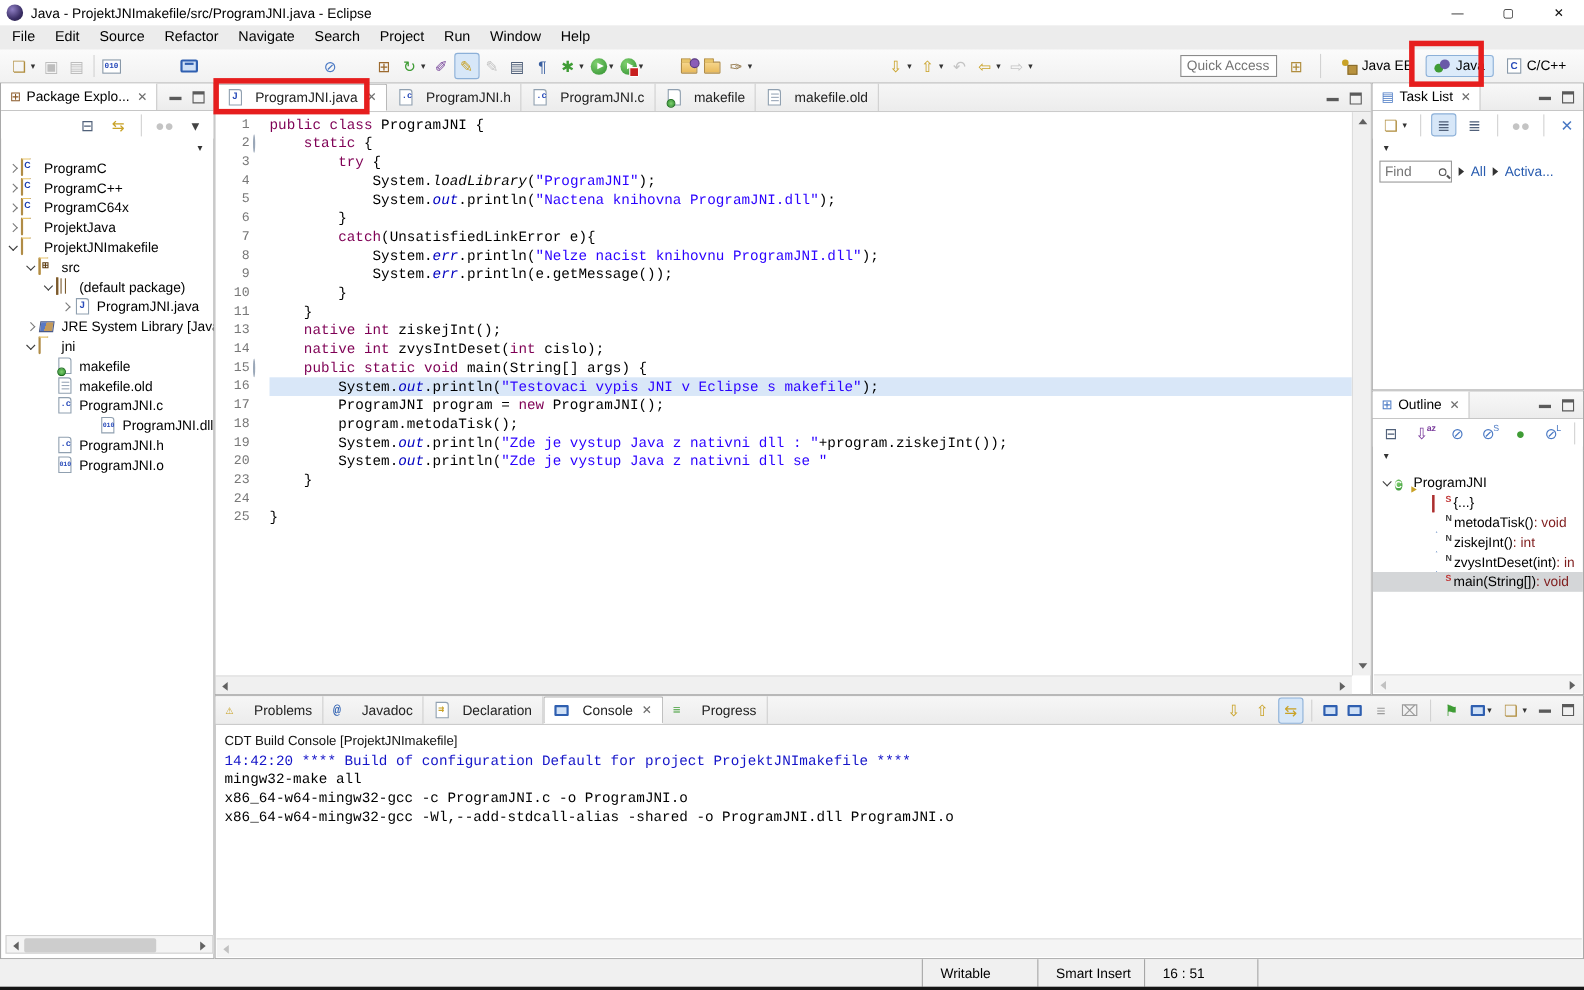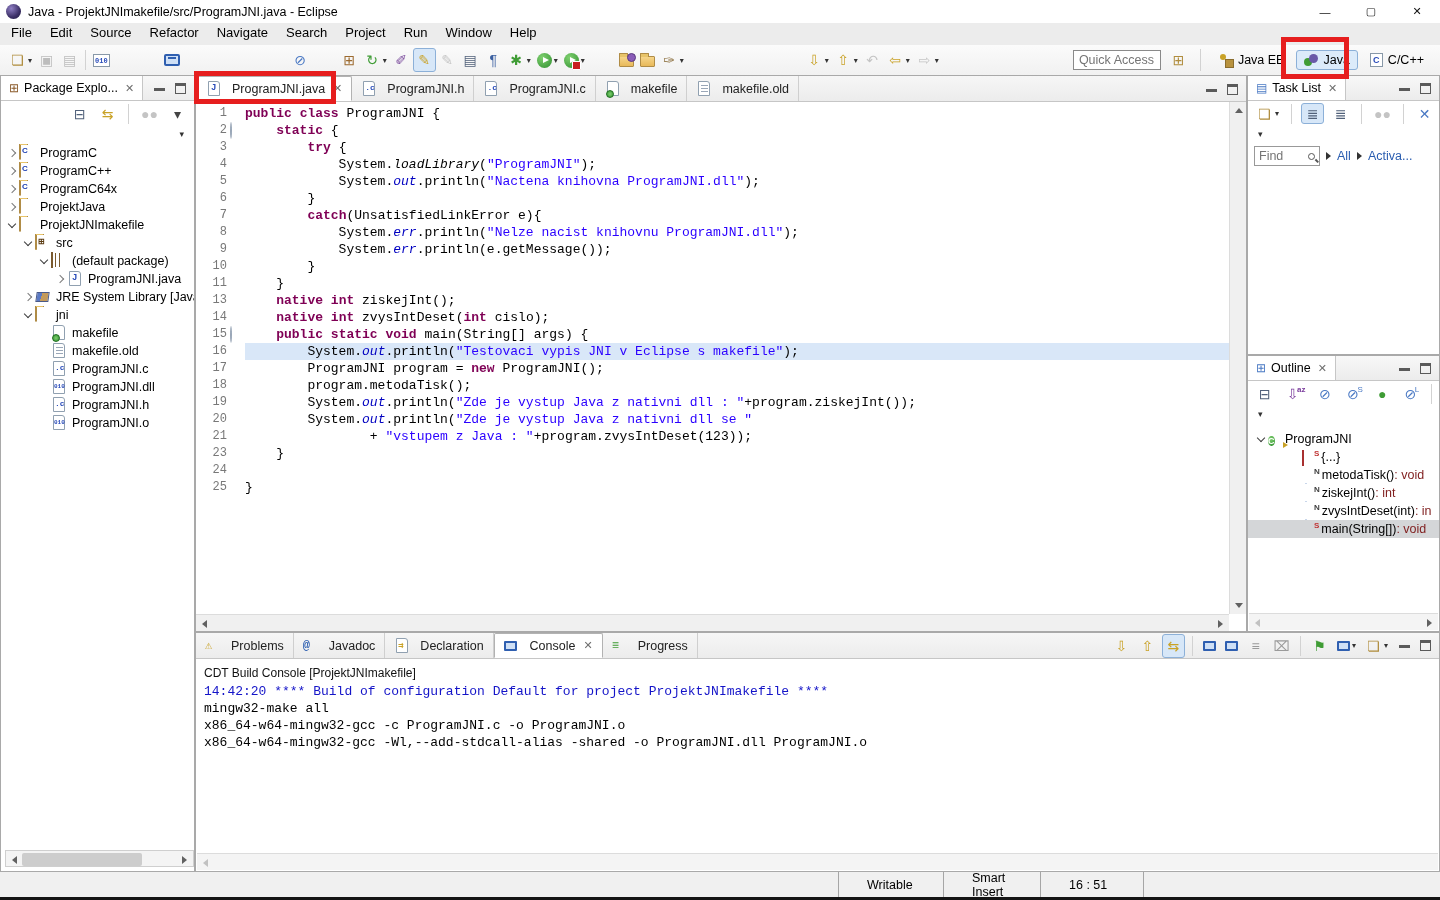--- a/index.html
+++ b/index.html
@@ -87,21 +87,21 @@
   .etab.active{background:#fff;border:1px solid #b2b2b2;border-bottom:1px solid #fff;border-radius:2px 2px 0 0}
   .etab .x{color:#6e6e6e;font-size:11px;margin-left:3px}
   .edit-body{position:absolute;top:26px;left:0;right:17px;bottom:17px;overflow:hidden;background:#fff;padding-top:3px}
   .cl{display:flex;height:17px;line-height:17px;font-family:"Liberation Mono",monospace;font-size:13px}
   .ln{width:34px;text-align:right;color:#787878;font-size:12px;padding-right:3px;flex:none;font-family:"Liberation Mono",monospace}
   .foldc{width:15px;flex:none;position:relative}
   .fc{width:10px;height:10px;border:1px solid #9aa7b8;border-radius:50%;position:relative;margin:3px auto 0;background:#fff}
   .fc::after{content:"";position:absolute;left:2px;right:2px;top:4px;height:1px;background:#55606d}
   .ct{flex:1;white-space:pre}
   .cl.hl .ct{background:#d9e7f8}
-  .tk-kw{color:#7f0055;font-weight:bold}
+  .tk-kw{color:#7f0055;font-weight:normal}
   .tk-str{color:#2a00ff}
   .tk-fld{color:#0000c0;font-style:italic}
   .tk-sm{font-style:italic}
 
   
   .vsb{position:absolute;top:26px;right:0;width:17px;bottom:17px;background:#f0f0f0;border-left:1px solid #dcdcdc}
   .hsb{position:absolute;left:0;right:17px;bottom:0;height:17px;background:#f0f0f0;border-top:1px solid #dcdcdc}
   .tri{width:0;height:0;position:absolute}
   .tri.up{left:5px;top:6px;border-left:4px solid transparent;border-right:4px solid transparent;border-bottom:5px solid #616161}
   .tri.down{left:5px;bottom:6px;border-left:4px solid transparent;border-right:4px solid transparent;border-top:5px solid #616161}
@@ -130,21 +130,21 @@
   .runko{position:absolute;right:-4px;bottom:-2px;width:0;height:0;border-left:5px solid #c9a227;border-top:3px solid transparent;border-bottom:3px solid transparent}
 
   
   .console-label{font-size:12px;padding:7px 0 3px 8px;color:#111}
   .con-line{font-family:"Liberation Mono",monospace;font-size:13px;height:17px;line-height:17px;white-space:pre;padding-left:8px}
   .con-line.blue{color:#1414c8}
   .ctab-icons{margin-left:auto;display:flex;align-items:center;gap:3px;padding-right:4px}
 
   
   .sb{position:absolute;top:872px;left:0;width:100%;height:25px;background:#f0f0f0;display:flex;align-items:stretch;font-size:12.5px}
-  .sb-cell{display:flex;align-items:center;padding-left:28px;border-left:1px solid #a6a6a6}
+  .sb-cell{display:flex;align-items:center;padding-left:16px;border-left:1px solid #a6a6a6}
   .black-strip{position:absolute;left:0;top:897px;width:100%;height:3px;background:#151515}
 
   
   .anno{position:absolute;border:5px solid var(--anno,#e61e1e);z-index:60;pointer-events:none}
 </style>
 </head>
 <body>
 
 <div class="screen">
 
@@ -407,21 +407,21 @@
           <span>makefile.old</span>
         </div>
         <div class="trow" style="padding-left: 36px;">
           <span class="chev-box"></span>
           <span class="ticon">
             <span class="pagei"></span>
             <span class="ptext" style="color:#2a4cba;left:4px;top:2px">.c</span>
           </span>
           <span>ProgramJNI.c</span>
         </div>
-        <div class="trow" style="padding-left: 36px;">
+        <div class="trow" style="padding-left: 48px; justify-content: flex-end;">
           <span class="chev-box"></span>
           <span class="ticon">
             <span class="pagei"></span>
             <span class="ptext" style="color:#2a4cba;left:3px;top:4px;font-size:6px">010</span>
           </span>
           <span>ProgramJNI.dll</span>
         </div>
         <div class="trow" style="padding-left: 36px;">
           <span class="chev-box"></span>
           <span class="ticon">
@@ -576,25 +576,20 @@
         </div>
         <div class="cl">
           <span class="ln">19</span>
           <span class="foldc"></span>
           <span class="ct"><span>        System.</span><span class="tk-fld">out</span><span>.println(</span><span class="tk-str">"Zde je vystup Java z nativni dll : "</span><span>+program.ziskejInt());</span></span>
         </div>
         <div class="cl">
           <span class="ln">20</span>
           <span class="foldc"></span>
           <span class="ct"><span>        System.</span><span class="tk-fld">out</span><span>.println(</span><span class="tk-str">"Zde je vystup Java z nativni dll se "</span></span>
-        </div>
-        <div class="cl">
-          <span class="ln">21</span>
-          <span class="foldc"></span>
-          <span class="ct"><span>                + </span><span class="tk-str">"vstupem z Java : "</span><span>+program.zvysIntDeset(123));</span></span>
         </div>
         <div class="cl">
           <span class="ln">23</span>
           <span class="foldc"></span>
           <span class="ct"><span>    }</span></span>
         </div>
         <div class="cl">
           <span class="ln">24</span>
           <span class="foldc"></span>
           <span class="ct"></span>

